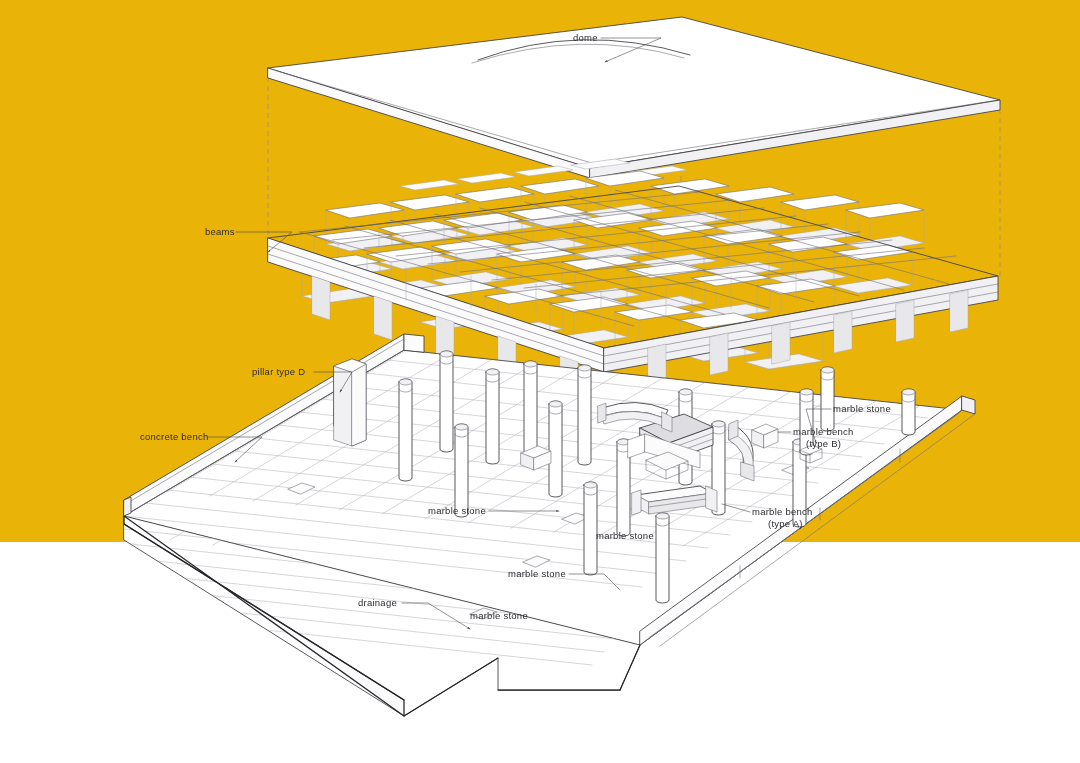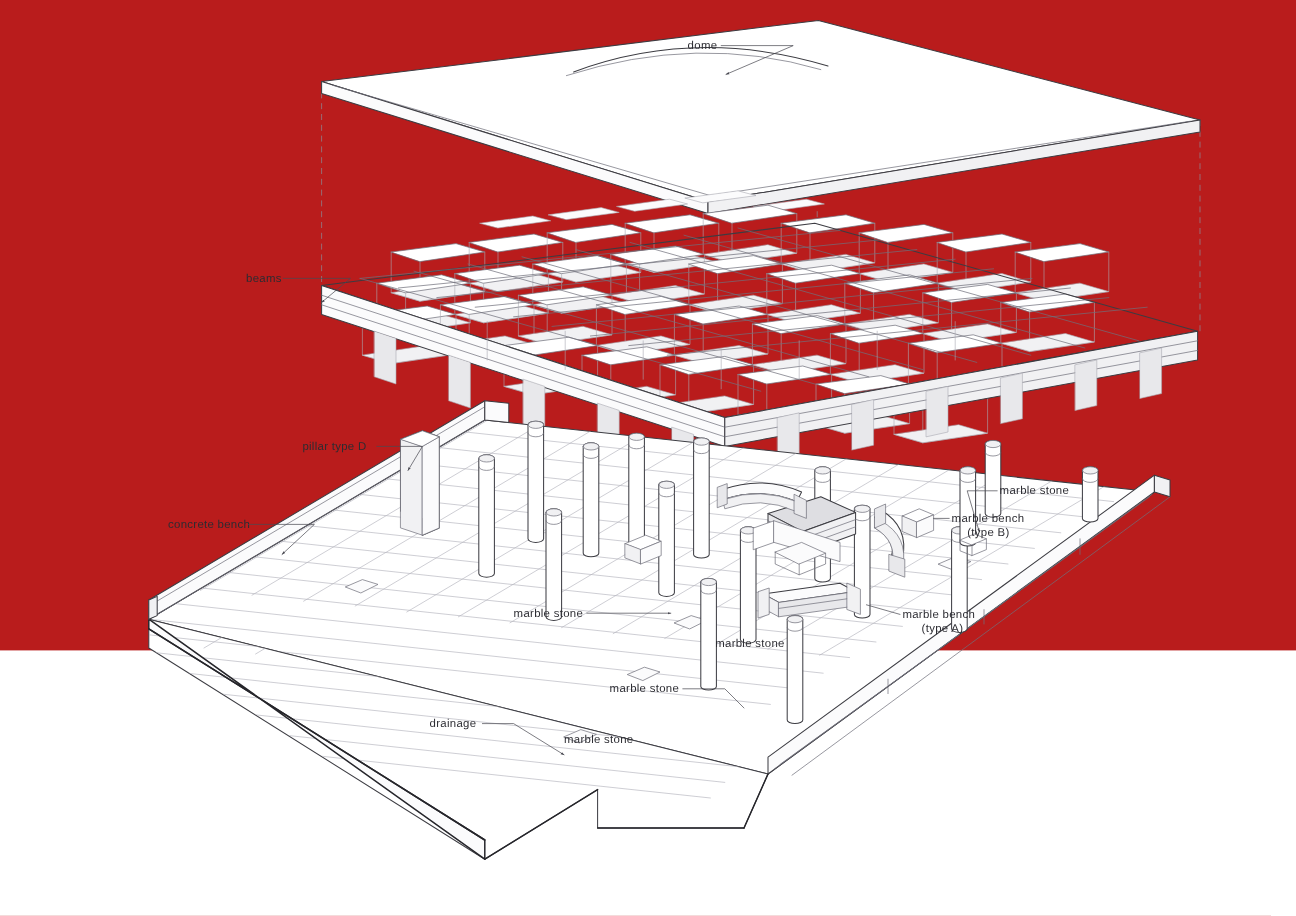--- a/index.html
+++ b/index.html
@@ -11,21 +11,21 @@
   body {
     width: 1080px;
     height: 763px;
     overflow: hidden;
     font-family: "Liberation Sans", sans-serif;
   }
   #drawing-root {
     position: relative;
     width: 1080px;
     height: 542px;
-    background: #b91c1c;
+    background: #eab308;
   }
   svg.canvas {
     position: absolute;
     top: 0;
     left: 0;
     width: 1080px;
     height: 763px;
     display: block;
   }
   .ln        { fill: none; stroke: #3c3c42; stroke-width: 0.85; stroke-linejoin: round; stroke-linecap: round; }

